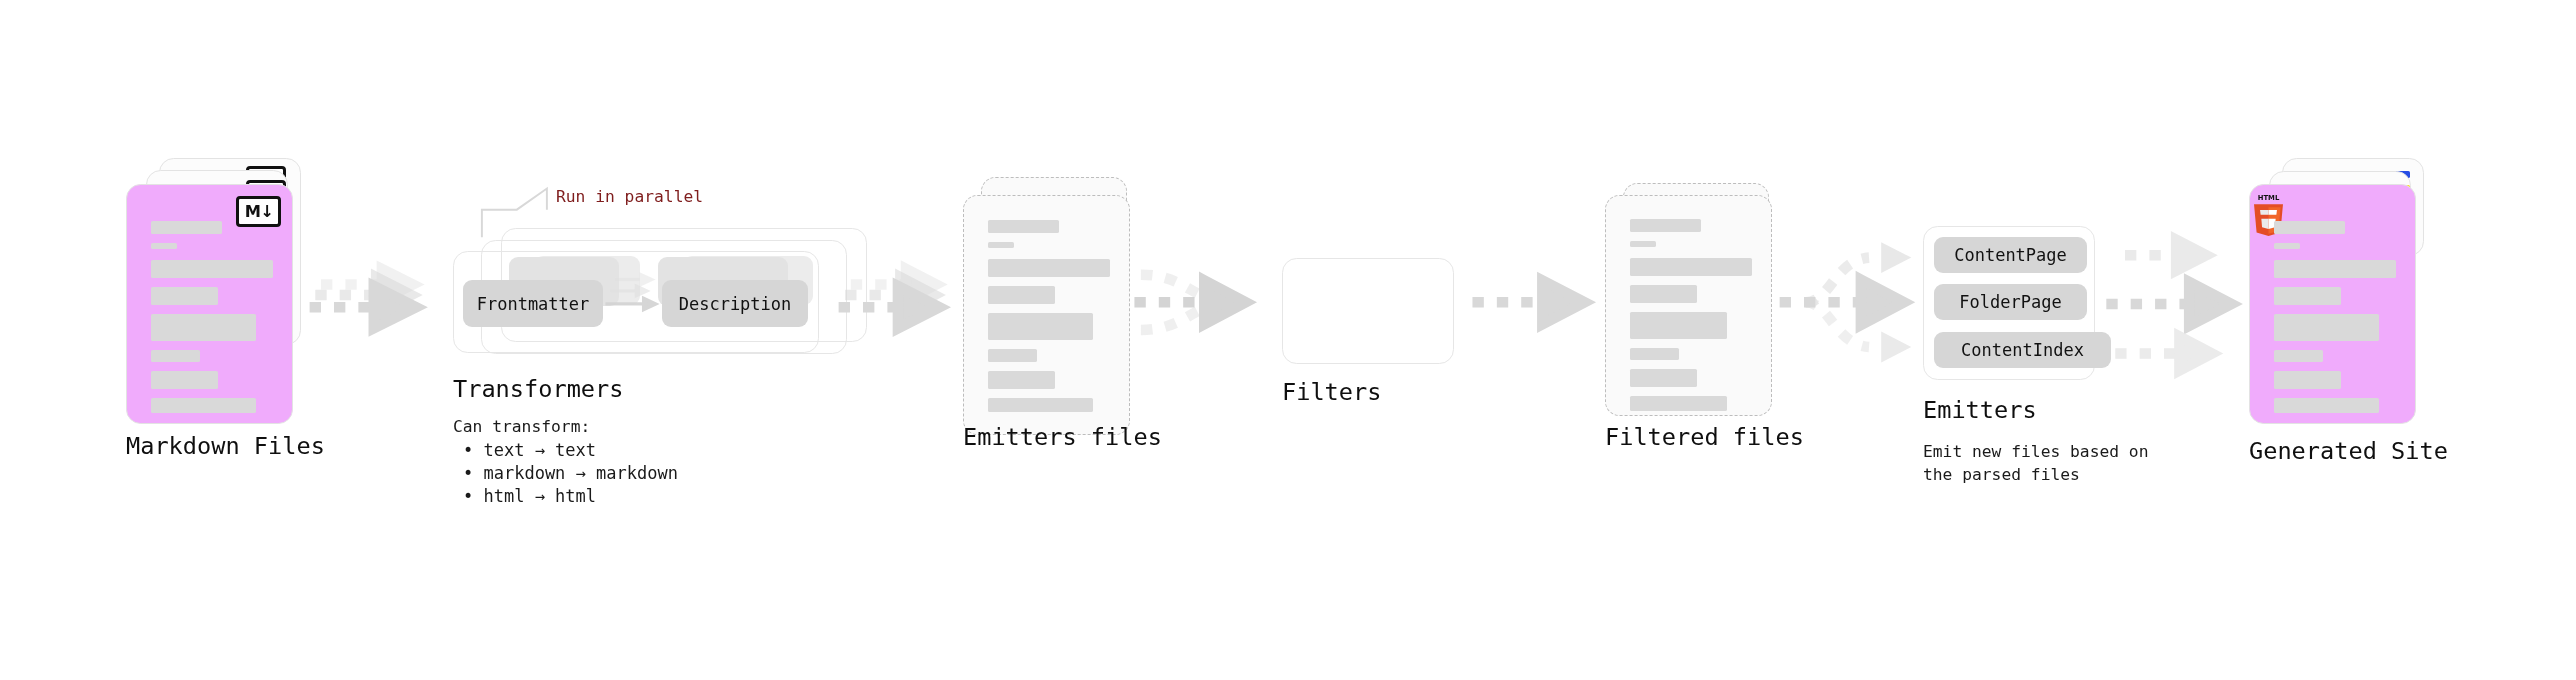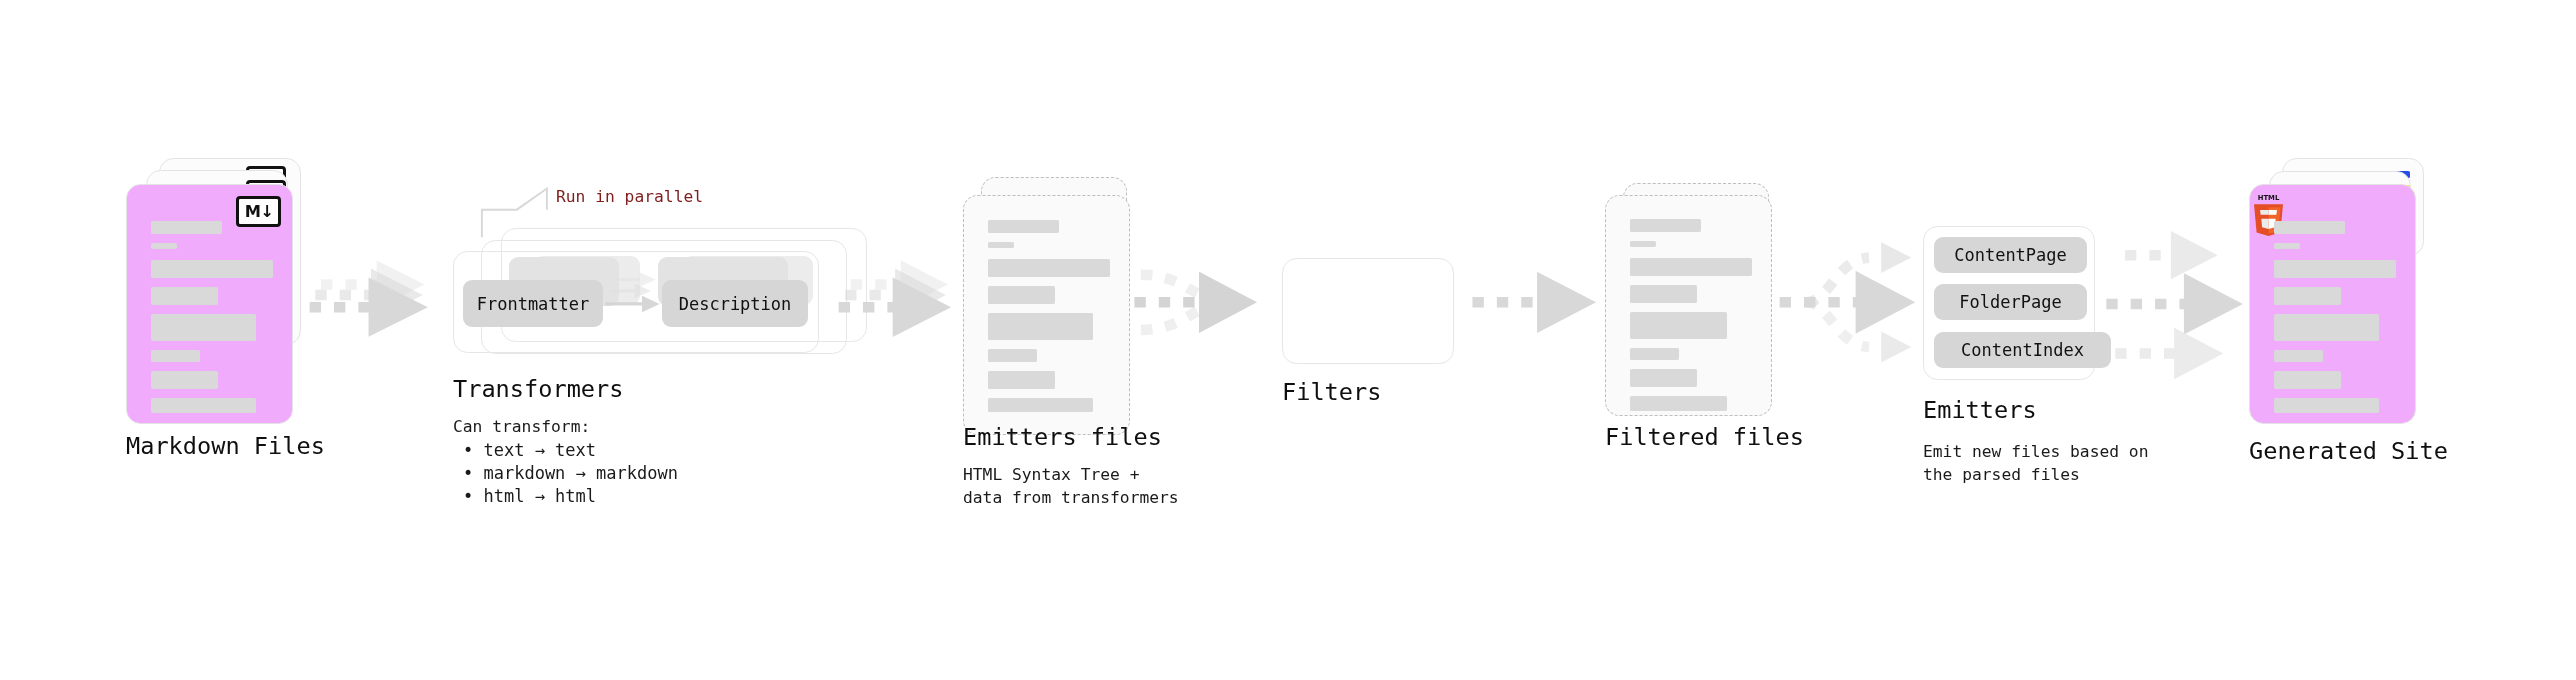--- a/index.html
+++ b/index.html
@@ -178,22 +178,20 @@
         <div class="ln" style="width:100%;height:18px;"></div>
         <div class="ln" style="width:55%;height:18px;"></div>
         <div class="ln" style="width:86%;height:27px;"></div>
         <div class="ln" style="width:40%;height:12.2px;"></div>
         <div class="ln" style="width:55%;height:18px;"></div>
         <div class="ln" style="width:86%;height:14.6px;"></div>
       </div>
     </div>
   </div>
   <div class="cap-title" style="left:963px;top:423px;">Emitters files</div>
-  <div class="cap-sub" style="left:963px;top:463px;">HTML Syntax Tree +
-data from transformers</div>
 
   <svg width="2576" height="681" viewBox="0 0 3170 838">
     <g fill="none" stroke="#dcdcdc" stroke-width="13">
       <path d="M 1404 338 C 1452 338 1466 364 1492 367" stroke-dasharray="14 16" opacity="0.45"></path>
       <path d="M 1404 406 C 1452 406 1466 380 1492 377" stroke-dasharray="14 16" opacity="0.45"></path>
     </g>
     <g stroke="#d4d4d4" stroke-width="13" fill="#d4d4d4">
       <line x1="1396" y1="372" x2="1488" y2="372" stroke-dasharray="14 16"></line>
       <polygon points="1482,345 1533,372 1482,399"></polygon>
     </g>

